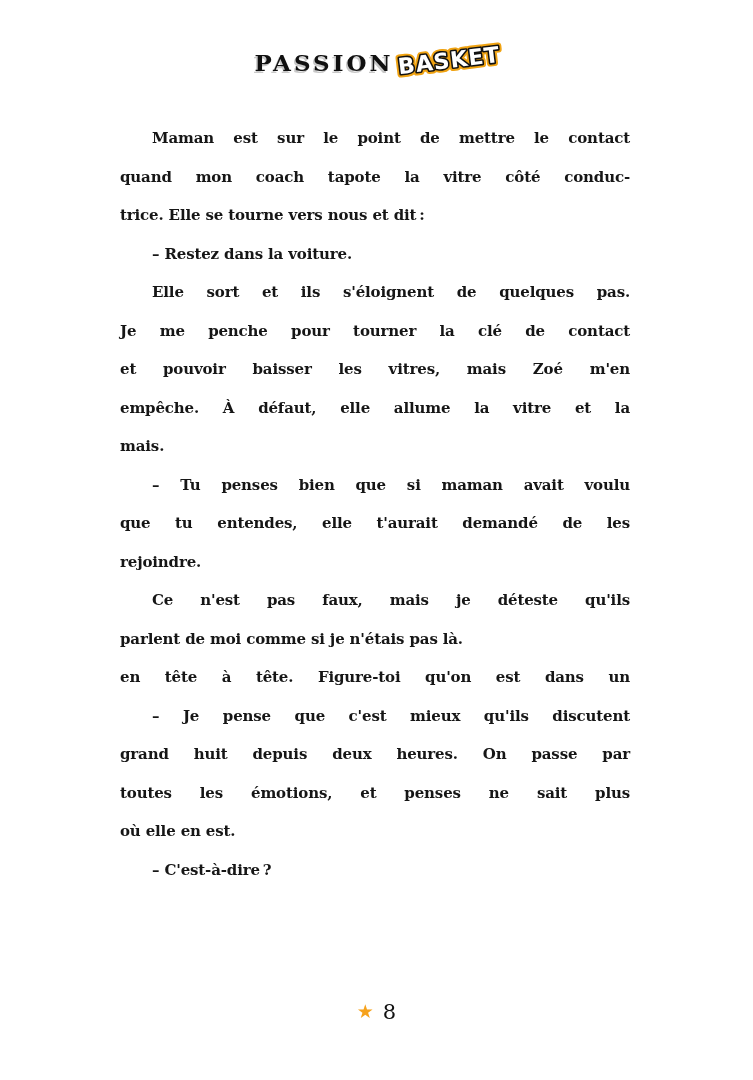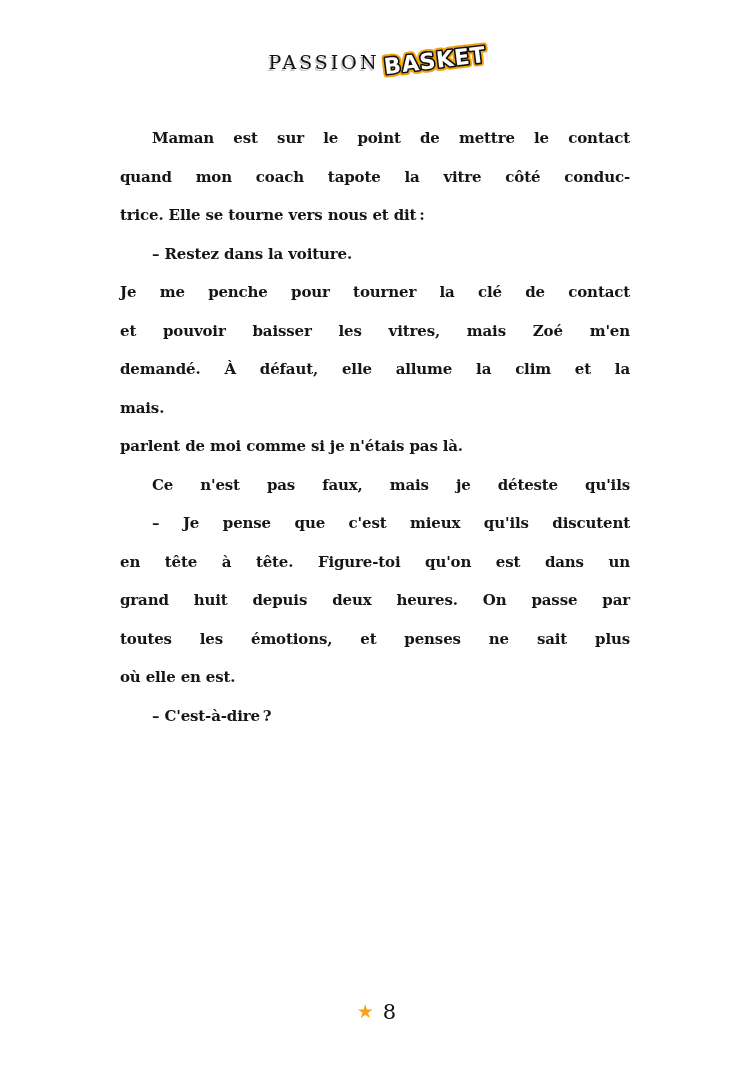--- a/index.html
+++ b/index.html
@@ -23,22 +23,22 @@
     top: 38px;
     left: 0;
     right: 0;
     height: 48px;
     display: flex;
     justify-content: center;
     align-items: center;
   }
   .passion {
     font-family: "DejaVu Serif", serif;
-    font-weight: normal;
-    font-size: 19px;
+    font-weight: bold;
+    font-size: 23px;
     letter-spacing: 3px;
     color: #101010;
     text-shadow: -1.5px 1.5px 0 #c8c8c8;
   }
   .basket-svg {
     margin-left: 5px;
     margin-top: -4px;
     transform: rotate(-7deg);
     overflow: visible;
   }
@@ -112,32 +112,38 @@
   <main class="text-block">
       <div class="para">
         <div class="line just indent">Maman est sur le point de mettre le contact</div>
         <div class="line just">quand mon coach tapote la vitre côté conduc-</div>
         <div class="line">trice. Elle se tourne vers nous et dit :</div>
       </div>
       <div class="para">
         <div class="line indent">– Restez dans la voiture.</div>
       </div>
       <div class="para">
+        <div class="line just indent">Elle sort et ils s'éloignent de quelques pas.</div>
         <div class="line just">Je me penche pour tourner la clé de contact</div>
         <div class="line just">et pouvoir baisser les vitres, mais Zoé m'en</div>
-        <div class="line just">demandé. À défaut, elle allume la clim et la</div>
+        <div class="line just">empêche. À défaut, elle allume la vitre et la</div>
         <div class="line">mais.</div>
       </div>
       <div class="para">
-        <div class="line">parlent de moi comme si je n'étais pas là.</div>
-        <div class="line just indent">Ce n'est pas faux, mais je déteste qu'ils</div>
+        <div class="line just indent">– Tu penses bien que si maman avait voulu</div>
+        <div class="line just">que tu entendes, elle t'aurait demandé de les</div>
+        <div class="line">rejoindre.</div>
       </div>
       <div class="para">
+        <div class="line just indent">Ce n'est pas faux, mais je déteste qu'ils</div>
+        <div class="line">parlent de moi comme si je n'étais pas là.</div>
+      </div>
+      <div class="para">
+        <div class="line just">en tête à tête. Figure-toi qu'on est dans un</div>
         <div class="line just indent">– Je pense que c'est mieux qu'ils discutent</div>
-        <div class="line just">en tête à tête. Figure-toi qu'on est dans un</div>
         <div class="line just">grand huit depuis deux heures. On passe par</div>
         <div class="line just">toutes les émotions, et penses ne sait plus</div>
         <div class="line">où elle en est.</div>
       </div>
       <div class="para">
         <div class="line indent">– C'est-à-dire ?</div>
       </div>
     </main>
 
   <footer class="pagefoot">

